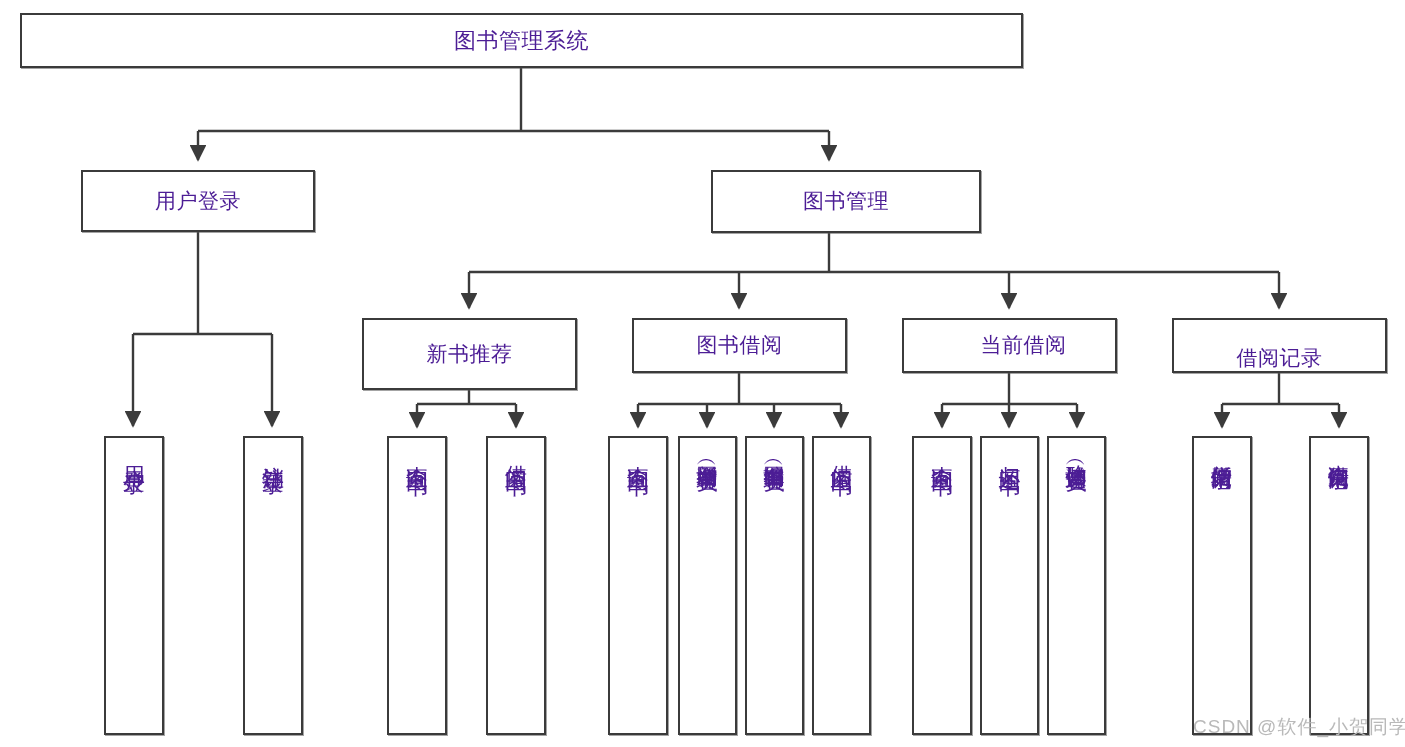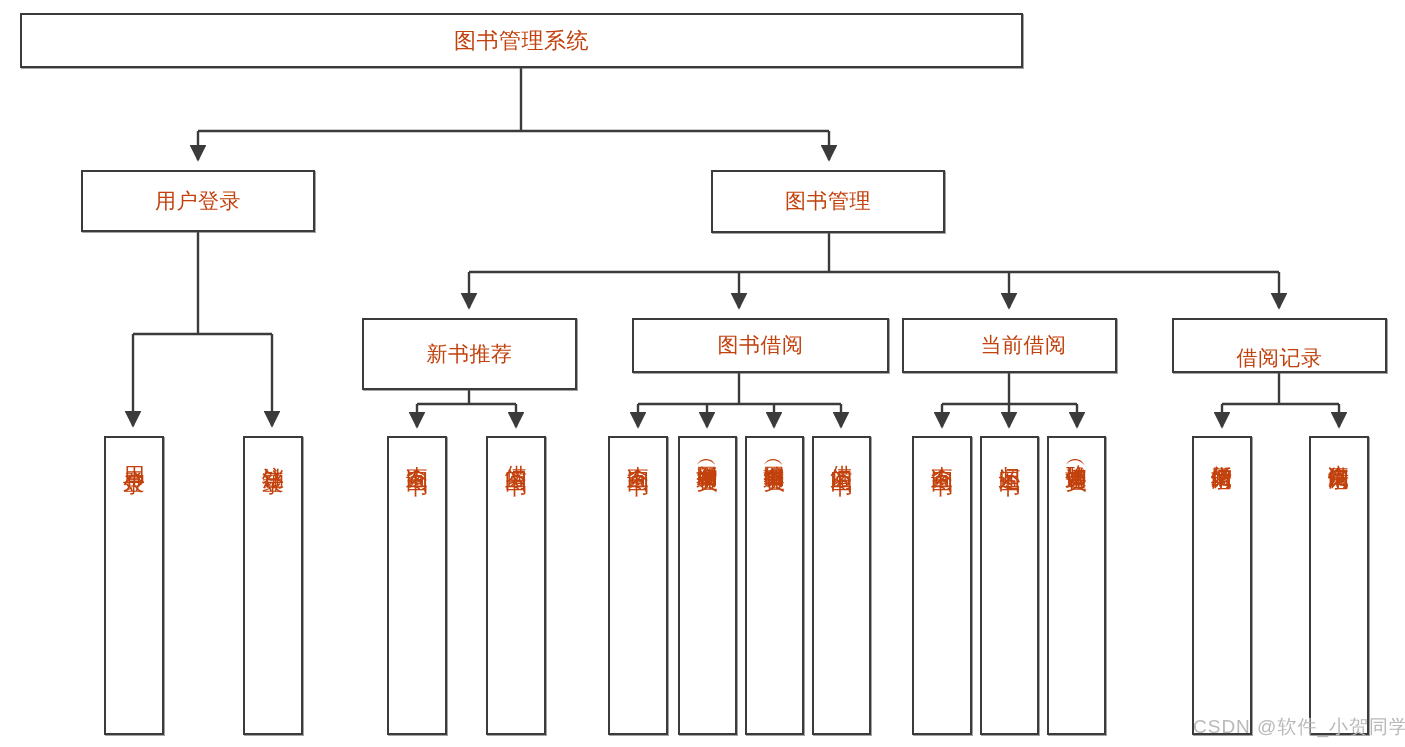--- a/index.html
+++ b/index.html
@@ -24,21 +24,21 @@
     top: 0;
     width: 1405px;
     height: 747px;
     pointer-events: none;
   }
   .node {
     position: absolute;
     box-sizing: border-box;
     border: 2px solid #3b3b3b;
     background: #ffffff;
-    color: #c2410c;
+    color: #4c1d95;
     display: flex;
     align-items: center;
     justify-content: center;
     text-align: center;
     box-shadow: 1px 1px 0 rgba(90,90,90,0.55);
     z-index: 2;
   }
   .node .label {
     display: block;
     line-height: 1.18;
@@ -135,28 +135,28 @@
     </g>
   </svg>
 
   <div class="node h root" style="left:20px; top:13px; width:1003px; height:55px;">
     <span class="label">图书管理系统</span>
   </div>
 
   <div class="node h" style="left:81px; top:170px; width:234px; height:62px;">
     <span class="label">用户登录</span>
   </div>
-  <div class="node h" style="left:711px; top:170px; width:234px; height:63px;">
+  <div class="node h" style="left:711px; top:170px; width:270px; height:63px;">
     <span class="label">图书管理</span>
   </div>
 
   <div class="node h" style="left:362px; top:318px; width:215px; height:72px;">
     <span class="label">新书推荐</span>
   </div>
-  <div class="node h" style="left:632px; top:318px; width:257px; height:55px;">
+  <div class="node h" style="left:632px; top:318px; width:215px; height:55px;">
     <span class="label">图书借阅</span>
   </div>
   <div class="node h" style="left:902px; top:318px; width:215px; height:55px;padding-left:28px;">
     <span class="label">当前借阅</span>
   </div>
   <div class="node h" style="left:1172px; top:318px; width:215px; height:55px;align-items:flex-end;">
     <span class="label">借阅记录</span>
   </div>
 
   <div class="node v" style="left:104px; top:436px; width:60px; height:299px;">

